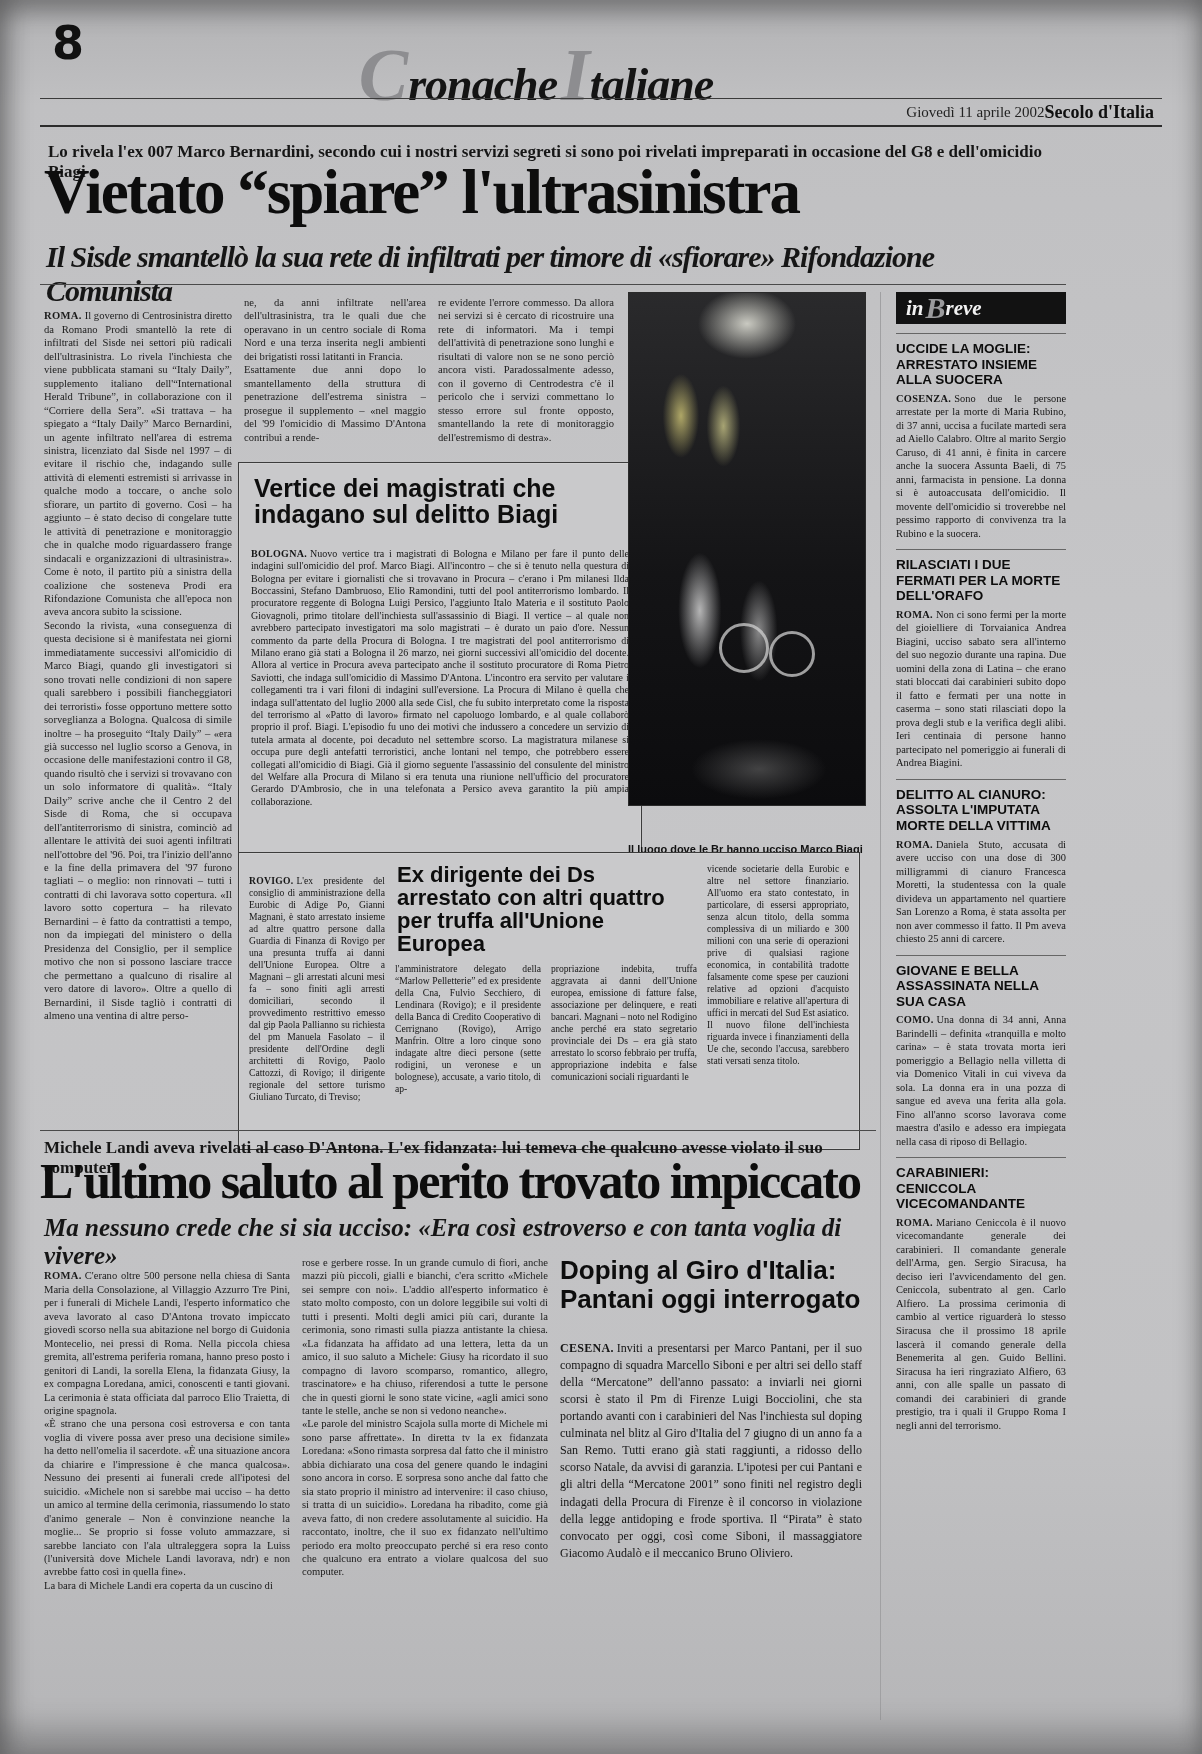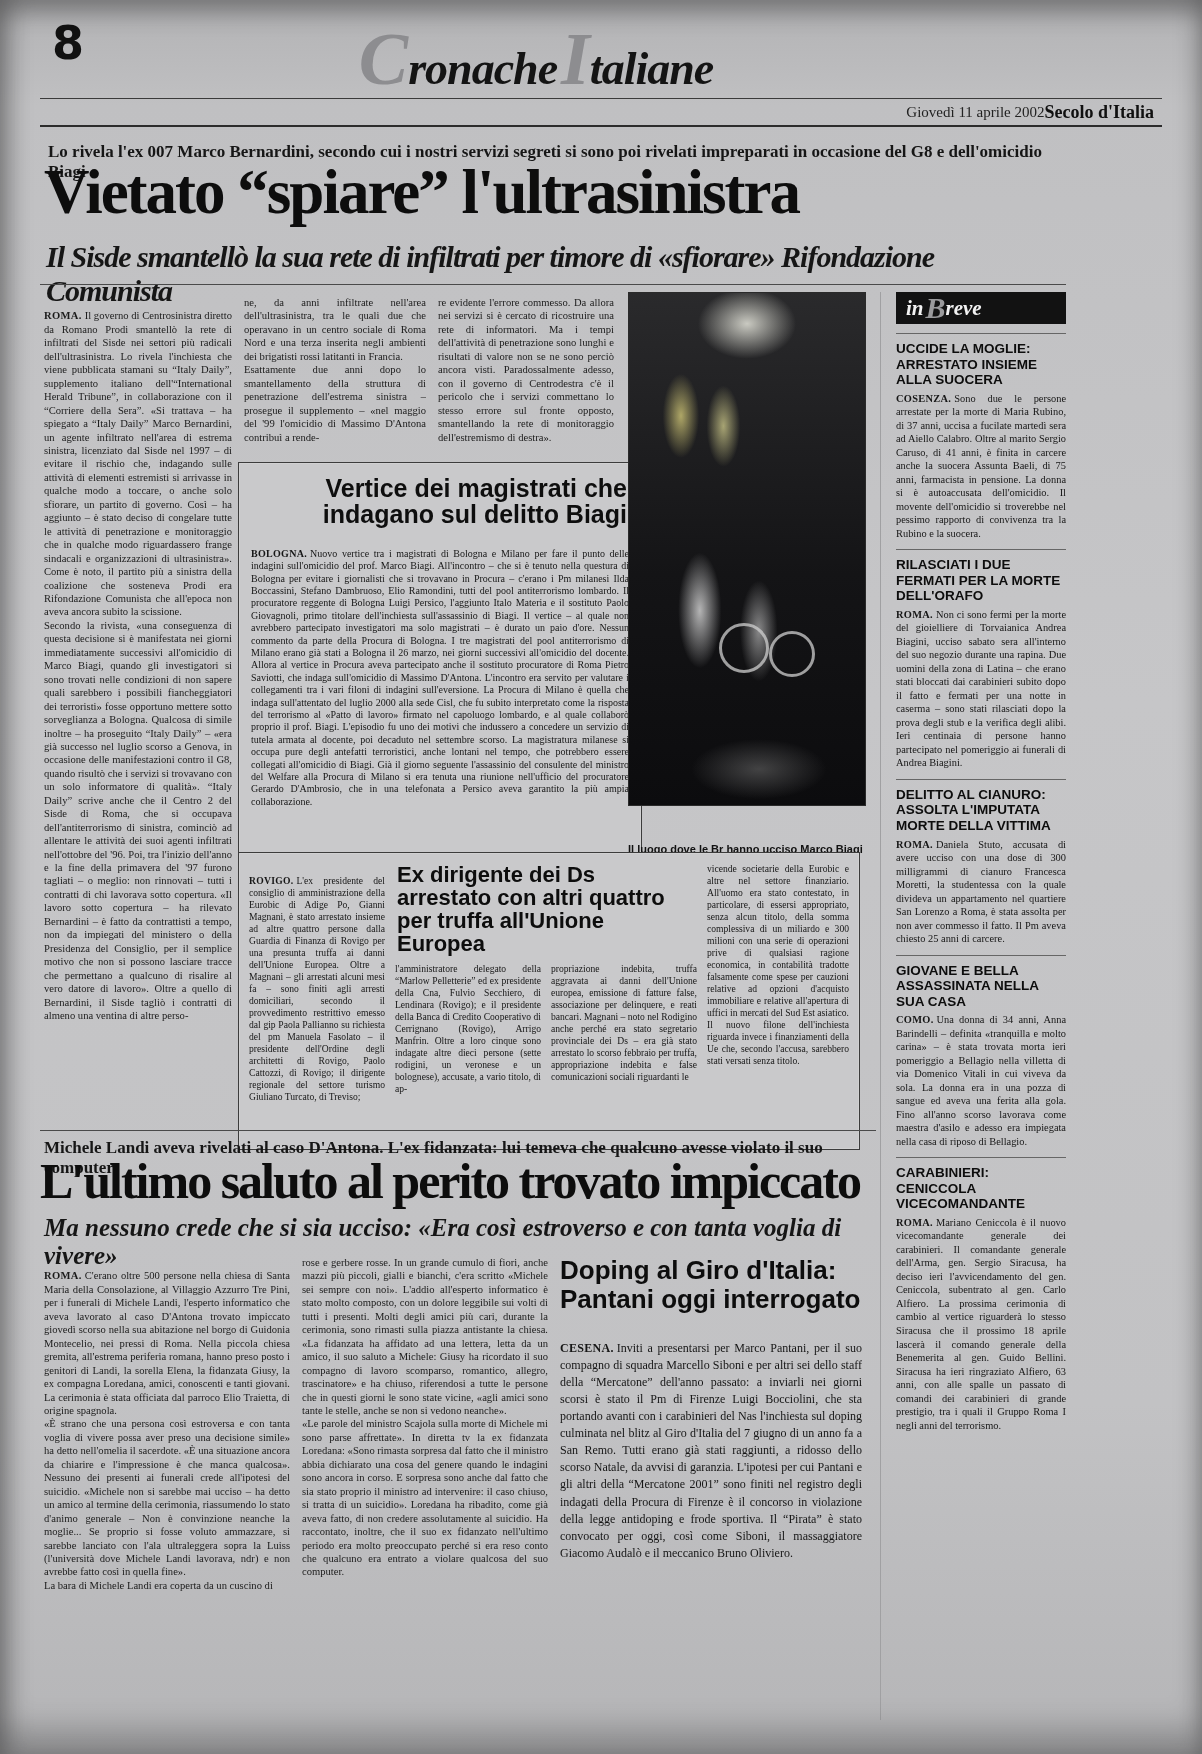--- a/index.html
+++ b/index.html
@@ -2,35 +2,35 @@
 <html><head>
 <meta charset="utf-8">
 <style>
   html,body{margin:0;padding:0;background:#8f8f91;}
   .page{position:relative;width:1202px;height:1754px;margin:0 auto;overflow:hidden;
         background:linear-gradient(180deg,#b2b2b4 0%,#c0c0c2 6%,#c6c6c8 40%,#c2c2c4 80%,#b5b5b7 100%);
         font-family:"Liberation Serif",serif;color:#161616;}
   .page::after{content:"";position:absolute;inset:0;pointer-events:none;
         box-shadow:inset 0 14px 22px rgba(0,0,0,.28), inset 0 -26px 30px rgba(0,0,0,.22), inset 14px 0 22px rgba(0,0,0,.12);}
   .pagenum{position:absolute;left:52px;top:16px;font:bold 46px "DejaVu Sans",sans-serif;color:#111;}
-  .masthead{position:absolute;top:26px;left:0;right:130px;text-align:center;white-space:nowrap;}
+  .masthead{position:absolute;top:42px;left:0;right:130px;text-align:center;white-space:nowrap;}
   .mast-big{font:bold italic 74px/0.9 "Liberation Serif",serif;color:#8d8d90;}
   .mast-word{font:bold italic 46px "Liberation Serif",serif;color:#141414;letter-spacing:-1px;}
   .dateband{position:absolute;top:98px;left:40px;right:40px;height:26px;border-top:1px solid #3a3a3a;border-bottom:2px solid #2c2c2c;
         display:flex;justify-content:flex-end;align-items:center;padding:0 8px;}
   .dateband .date{font:15px "Liberation Serif",serif;color:#222;}
   .dateband .paper{font:bold 18px "Liberation Serif",serif;color:#101010;}
   .kicker{position:absolute;left:48px;top:142px;width:1010px;font:bold 17px "Liberation Serif",serif;}
   .headline{position:absolute;left:44px;top:160px;width:1020px;font:bold 63px/1.02 "Liberation Serif",serif;letter-spacing:-2px;color:#0d0d0d;}
   .subhead{position:absolute;left:46px;top:240px;width:1020px;font:bold italic 30px "Liberation Serif",serif;letter-spacing:-1px;}
   .lead-rule{position:absolute;left:40px;top:284px;width:1026px;border-top:1px solid #4a4a4a;}
   .col{position:absolute;text-align:justify;font-size:10.6px;line-height:1.27;white-space:pre-line;overflow:hidden;color:#1b1b1b;}
   .dl{font-weight:bold;margin-right:3px;letter-spacing:.3px;}
   .boxed{position:absolute;border:1px solid #3c3c3c;background:#c9c9cb;box-shadow:0 0 0 1px rgba(255,255,255,.15) inset;}
-  .vt-title{font:bold 25px/1.05 "Liberation Sans",sans-serif;margin:2px 2px 8px 3px;color:#0e0e0e;text-align:right;}
+  .vt-title{font:bold 25px/1.05 "Liberation Sans",sans-serif;margin:2px 2px 8px 3px;color:#0e0e0e;}
   .vt-body{text-align:justify;font-size:10px;line-height:1.24;white-space:pre-line;overflow:hidden;height:288px;}
   .photo{position:absolute;left:628px;top:292px;width:236px;height:512px;background:
         radial-gradient(ellipse 70px 50px at 50% 6%, rgba(230,230,220,.85), rgba(230,230,220,0) 70%),
         radial-gradient(ellipse 26px 60px at 22% 24%, rgba(210,200,120,.8), rgba(210,200,120,0) 70%),
         radial-gradient(ellipse 24px 58px at 40% 26%, rgba(225,220,150,.7), rgba(225,220,150,0) 70%),
         radial-gradient(ellipse 30px 80px at 30% 62%, rgba(235,235,235,.75), rgba(235,235,235,0) 72%),
         radial-gradient(ellipse 26px 70px at 55% 66%, rgba(215,215,215,.6), rgba(215,215,215,0) 72%),
         radial-gradient(ellipse 90px 40px at 55% 93%, rgba(120,120,120,.5), rgba(120,120,120,0) 75%),
         linear-gradient(180deg,#2a2a2c,#141416 55%,#0c0c0e);
         border:1px solid #2a2a2a;}

